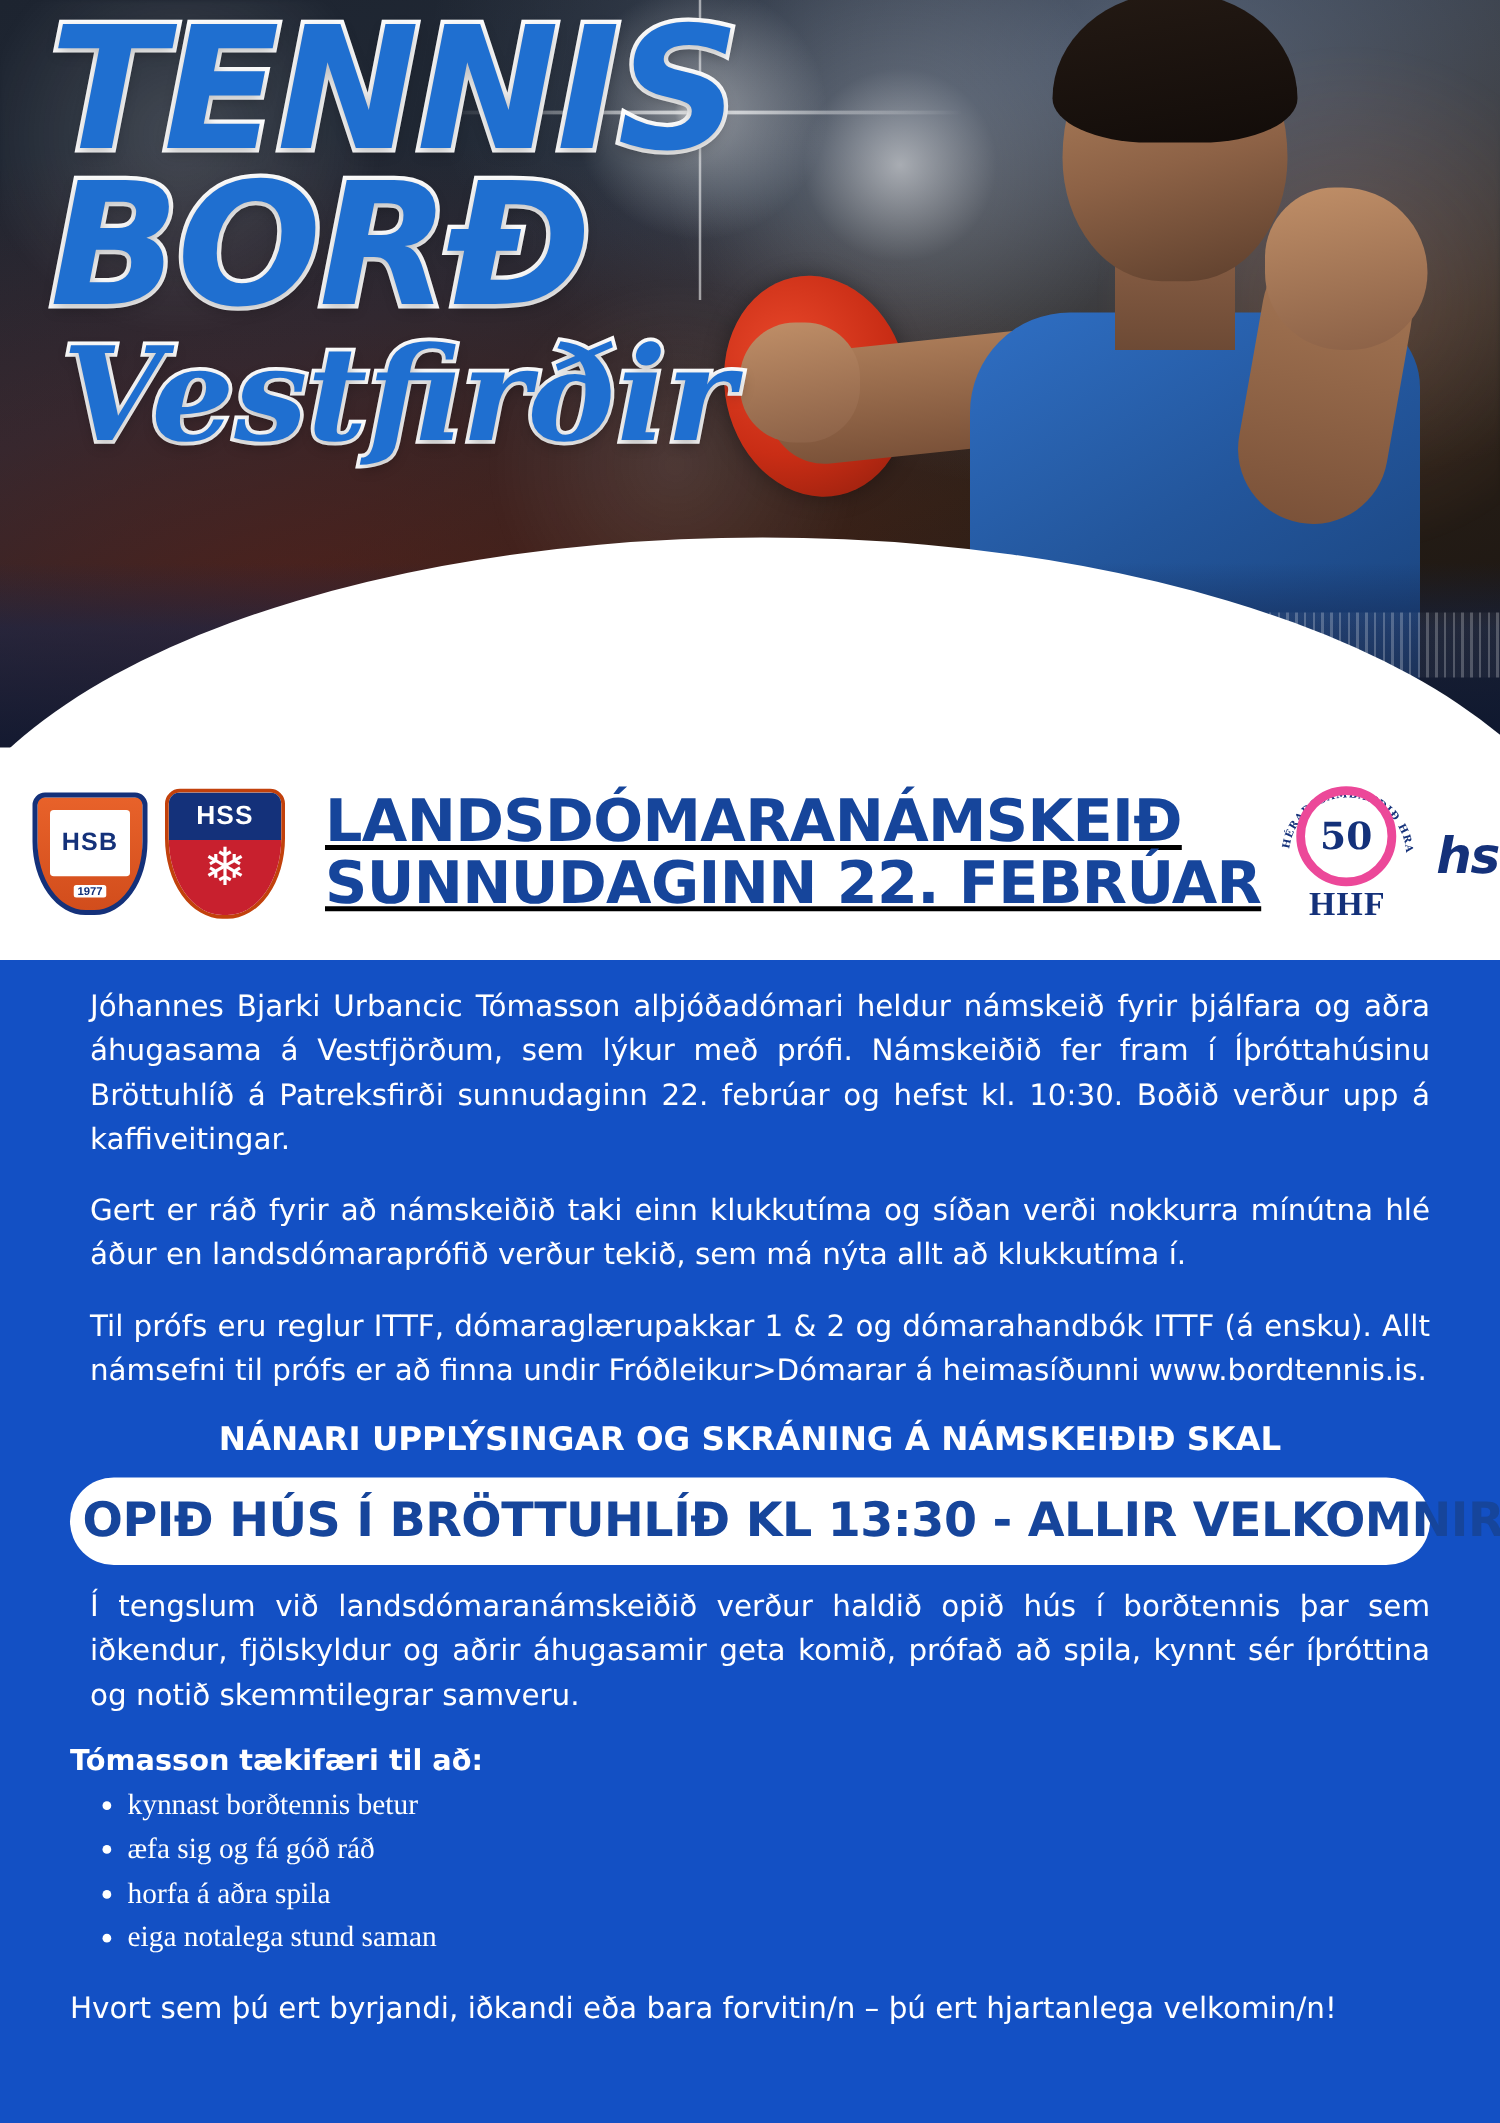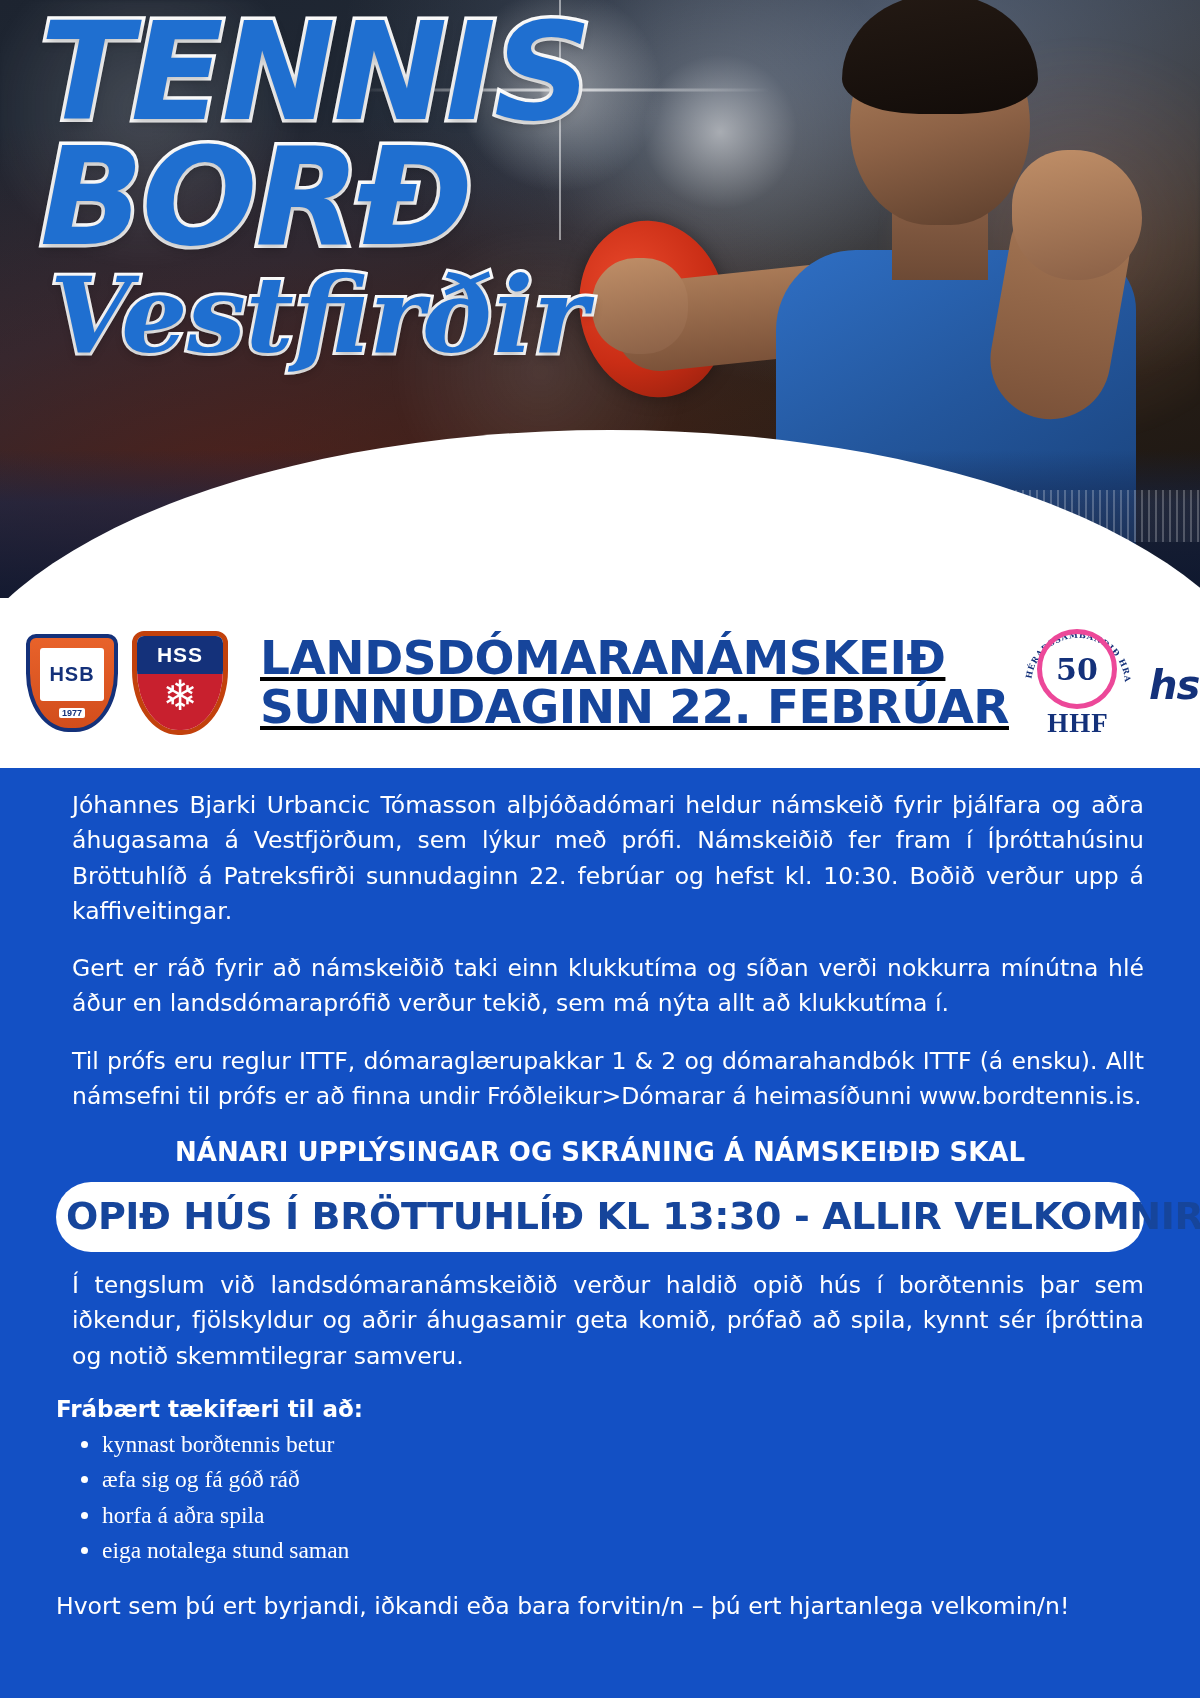--- a/index.html
+++ b/index.html
@@ -255,21 +255,21 @@
     padding: 0 3px;
   }
   .logo-hss {
     width: 96px; height: 104px;
     flex: 0 0 auto;
     position: relative;
   }
   .hss-shield {
     width: 96px; height: 104px;
     background: #ffffff;
-    border: 5px solid #c2410c;
+    border: 3px solid #c2410c;
     border-radius: 12px 12px 48% 48% / 12px 12px 62% 62%;
     overflow: hidden;
     position: relative;
   }
   .hss-shield .band {
     position: absolute;
     left: 0; top: 0; width: 100%; height: 38px;
     background: #14317a;
     color: #fff;
     font-weight: 700;
@@ -319,21 +319,21 @@
   .logo-hhf {
     width: 110px; height: 112px;
     flex: 0 0 auto;
     position: relative;
     color: #14317a;
   }
   .hhf-circle {
     position: absolute;
     left: 14px; top: 2px;
     width: 80px; height: 80px;
-    border: 5px solid #ec4899;
+    border: 7px solid #ec4899;
     border-radius: 50%;
     display: flex; align-items: center; justify-content: center;
     font-family: "DejaVu Serif", serif;
     font-weight: 700;
     font-size: 30px;
     color: #14317a;
   }
   .hhf-arc {
     position: absolute;
     left: 0; top: 0; width: 110px; height: 110px;
@@ -513,21 +513,21 @@
     <p class="para">Jóhannes Bjarki Urbancic Tómasson alþjóðadómari heldur námskeið fyrir þjálfara og aðra áhugasama á Vestfjörðum, sem lýkur með prófi. Námskeiðið fer fram í Íþróttahúsinu Bröttuhlíð á Patreksfirði sunnudaginn 22. febrúar og hefst kl. 10:30. Boðið verður upp á kaffiveitingar.</p>
     <p class="para">Gert er ráð fyrir að námskeiðið taki einn klukkutíma og síðan verði nokkurra mínútna hlé áður en landsdómaraprófið verður tekið, sem má nýta allt að klukkutíma í.</p>
     <p class="para">Til prófs eru reglur ITTF, dómaraglærupakkar 1 &amp; 2 og dómarahandbók ITTF (á ensku). Allt námsefni til prófs er að finna undir Fróðleikur&gt;Dómarar á heimasíðunni www.bordtennis.is.</p>
 
     <div class="center-bold">NÁNARI UPPLÝSINGAR OG SKRÁNING Á NÁMSKEIÐIÐ SKAL</div>
 
     <div class="pill">OPIÐ HÚS Í BRÖTTUHLÍÐ KL 13:30 - ALLIR VELKOMNIR</div>
 
     <p class="para">Í tengslum við landsdómaranámskeiðið verður haldið opið hús í borðtennis þar sem iðkendur, fjölskyldur og aðrir áhugasamir geta komið, prófað að spila, kynnt sér íþróttina og notið skemmtilegrar samveru.</p>
 
-    <div class="subhead">Frábært tækifæri til að:</div>
+    <div class="subhead">Tómasson tækifæri til að:</div>
     <ul class="bullets">
       <li>kynnast borðtennis betur</li>
       <li>æfa sig og fá góð ráð</li>
       <li>horfa á aðra spila</li>
       <li>eiga notalega stund saman</li>
     </ul>
 
     <p class="closing">Hvort sem þú ert byrjandi, iðkandi eða bara forvitin/n – þú ert hjartanlega velkomin/n!</p>
   </div>
 

